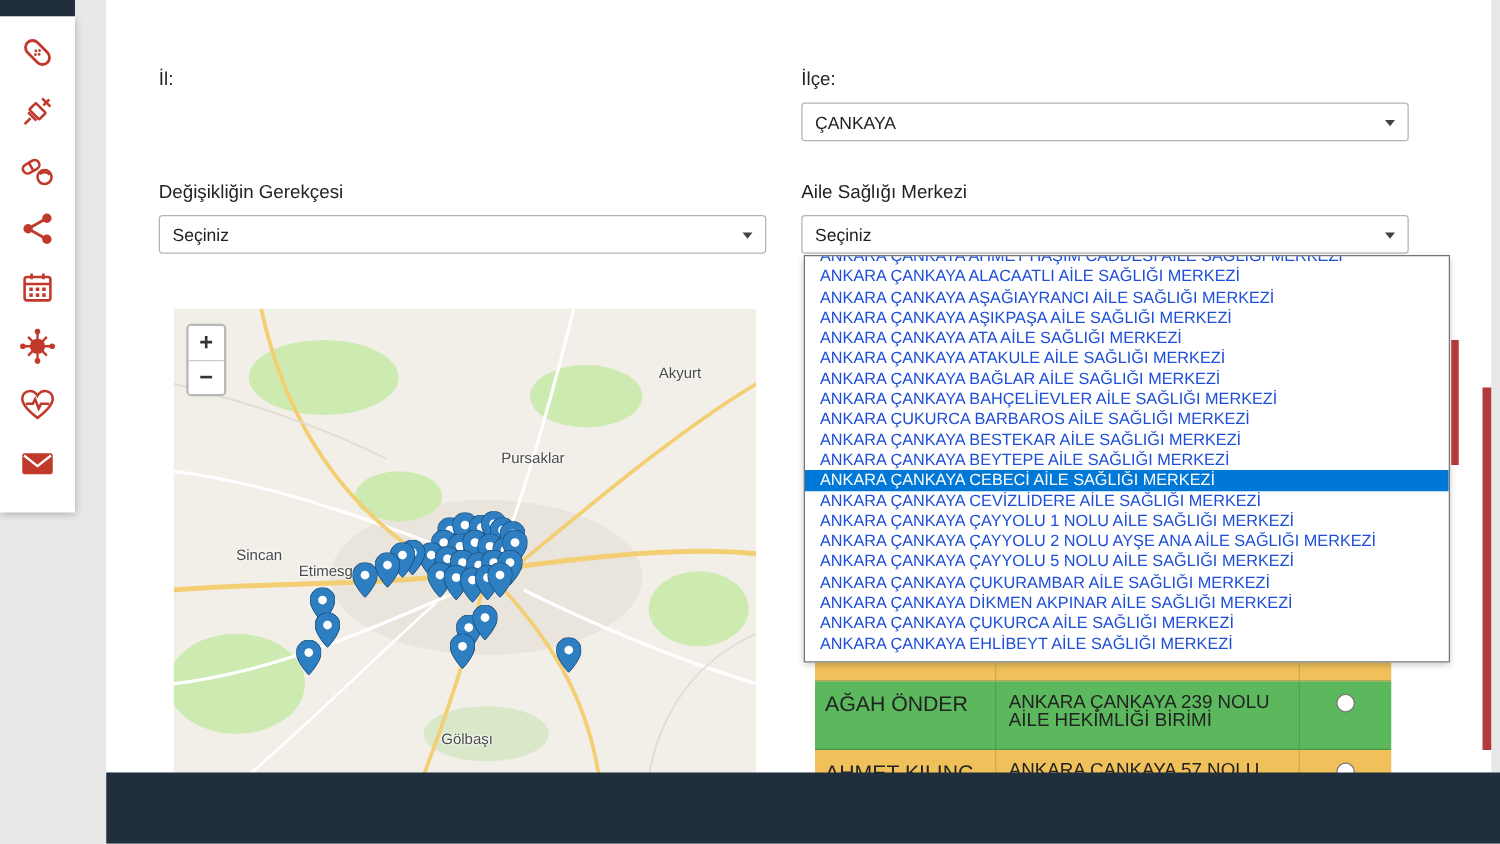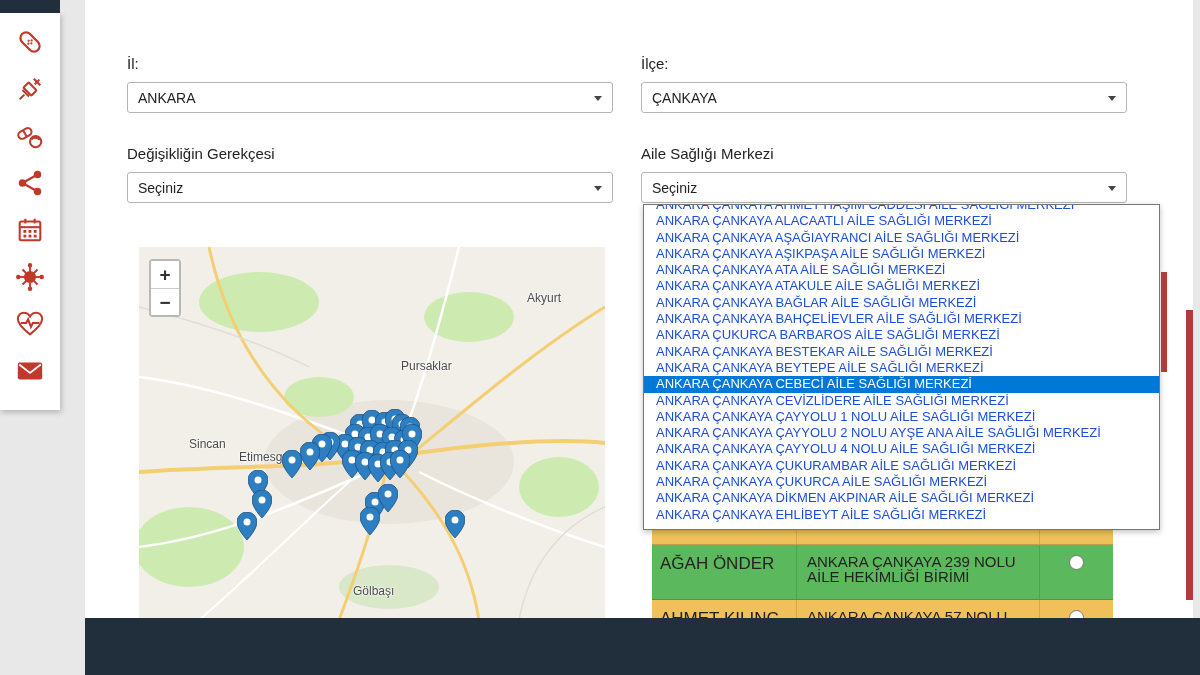--- a/index.html
+++ b/index.html
@@ -151,24 +151,20 @@
           <polyline points="4.5,9 16,18 27.5,9" fill="none" stroke="#ffffff" stroke-width="2"></polyline>
         </svg>
       </div>
     </nav>
 
   <div class="lbl" style="left:127px;top:55px">İl:</div>
   <div class="lbl" style="left:641px;top:55px">İlçe:</div>
   <div class="lbl" style="left:127px;top:145px">Değişikliğin Gerekçesi</div>
   <div class="lbl" style="left:641px;top:145px">Aile Sağlığı Merkezi</div>
 
-  <div class="sel" style="left:127px;top:82px">
-    <span>ANKARA</span>
-    <span class="chev"></span>
-  </div>
   <div class="sel" style="left:641px;top:82px">
     <span>ÇANKAYA</span>
     <span class="chev"></span>
   </div>
   <div class="sel" style="left:127px;top:172px">
     <span>Seçiniz</span>
     <span class="chev"></span>
   </div>
   <div class="sel" style="left:641px;top:172px">
     <span>Seçiniz</span>
@@ -184,24 +180,24 @@
       <div class="dd-option">ANKARA ÇANKAYA ATAKULE AİLE SAĞLIĞI MERKEZİ</div>
       <div class="dd-option">ANKARA ÇANKAYA BAĞLAR AİLE SAĞLIĞI MERKEZİ</div>
       <div class="dd-option">ANKARA ÇANKAYA BAHÇELİEVLER AİLE SAĞLIĞI MERKEZİ</div>
       <div class="dd-option">ANKARA ÇUKURCA BARBAROS AİLE SAĞLIĞI MERKEZİ</div>
       <div class="dd-option">ANKARA ÇANKAYA BESTEKAR AİLE SAĞLIĞI MERKEZİ</div>
       <div class="dd-option">ANKARA ÇANKAYA BEYTEPE AİLE SAĞLIĞI MERKEZİ</div>
       <div class="dd-option selected">ANKARA ÇANKAYA CEBECİ AİLE SAĞLIĞI MERKEZİ</div>
       <div class="dd-option">ANKARA ÇANKAYA CEVİZLİDERE AİLE SAĞLIĞI MERKEZİ</div>
       <div class="dd-option">ANKARA ÇANKAYA ÇAYYOLU 1 NOLU AİLE SAĞLIĞI MERKEZİ</div>
       <div class="dd-option">ANKARA ÇANKAYA ÇAYYOLU 2 NOLU AYŞE ANA AİLE SAĞLIĞI MERKEZİ</div>
-      <div class="dd-option">ANKARA ÇANKAYA ÇAYYOLU 4 NOLU AİLE SAĞLIĞI MERKEZİ</div>
+      <div class="dd-option">ANKARA ÇANKAYA ÇAYYOLU 5 NOLU AİLE SAĞLIĞI MERKEZİ</div>
       <div class="dd-option">ANKARA ÇANKAYA ÇUKURAMBAR AİLE SAĞLIĞI MERKEZİ</div>
+      <div class="dd-option">ANKARA ÇANKAYA DİKMEN AKPINAR AİLE SAĞLIĞI MERKEZİ</div>
       <div class="dd-option">ANKARA ÇANKAYA ÇUKURCA AİLE SAĞLIĞI MERKEZİ</div>
-      <div class="dd-option">ANKARA ÇANKAYA DİKMEN AKPINAR AİLE SAĞLIĞI MERKEZİ</div>
       <div class="dd-option">ANKARA ÇANKAYA EHLİBEYT AİLE SAĞLIĞI MERKEZİ</div>
     </div>
 
   <div class="map">
     <svg class="base" width="466" height="373" viewBox="0 0 466 373">
       <rect x="0" y="0" width="466" height="373" fill="#f2efe9"></rect>
       <ellipse cx="250" cy="215" rx="125" ry="62" fill="#e9e5dc"></ellipse>
       <ellipse cx="120" cy="55" rx="60" ry="30" fill="#cdebb0"></ellipse>
       <ellipse cx="330" cy="70" rx="45" ry="25" fill="#cdebb0"></ellipse>
       <ellipse cx="50" cy="300" rx="55" ry="40" fill="#cdebb0"></ellipse>

